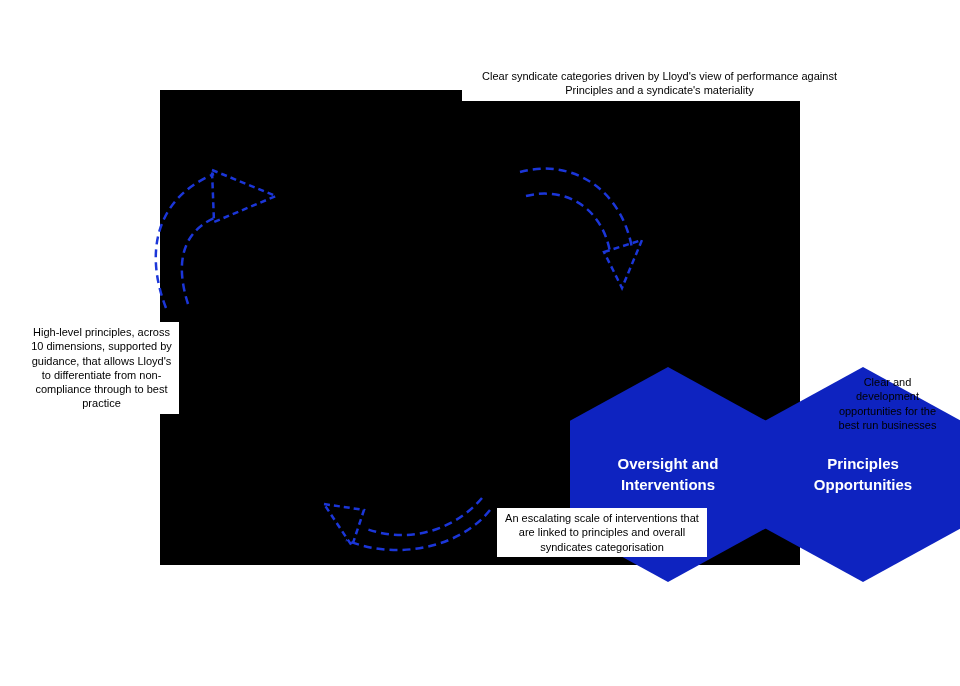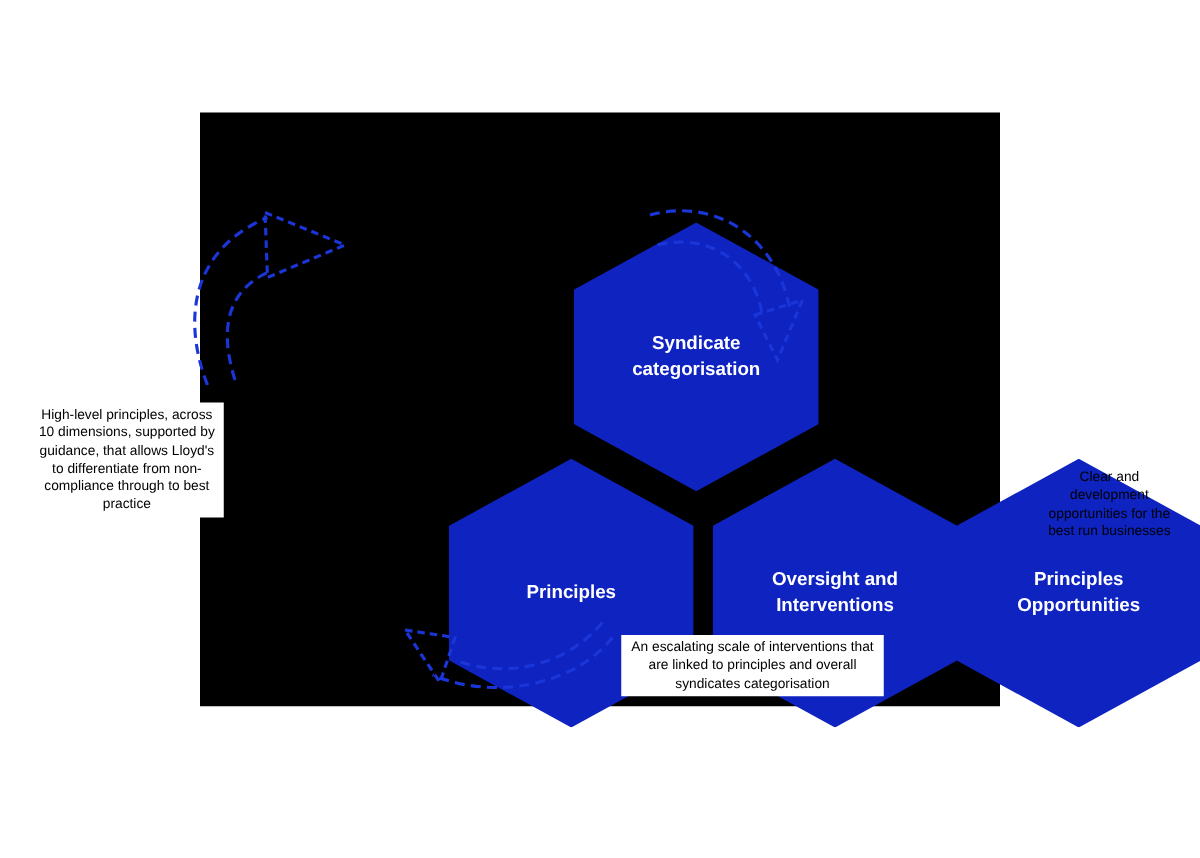--- a/index.html
+++ b/index.html
@@ -84,27 +84,21 @@
     stroke-linejoin: miter;
   }
 </style>
 </head>
 <body>
 
 <div class="page">
 
   <div class="canvas">
 
-    <div class="hex hex-top">
-      <span class="hex-label">Syndicate categorisation</span>
-    </div>
 
-    <div class="hex hex-principles">
-      <span class="hex-label">Principles</span>
-    </div>
 
     <div class="hex hex-oversight">
       <span class="hex-label">Oversight and Interventions</span>
     </div>
 
     <div class="hex hex-development">
       <span class="hex-label">Principles Opportunities</span>
     </div>
 
   </div>
@@ -120,20 +114,21 @@
     <path class="arrow-path" d="M 10 36 C 50 26, 86 48, 94 92"></path>
     <polygon class="arrow-head" points="88,92 126,80 106,128"></polygon>
   </svg>
 
   <svg class="arrow-svg arrow-bottom" width="178" height="76" viewBox="0 0 178 76">
     <path class="arrow-path" d="M 172 22 C 140 62, 75 72, 28 52"></path>
     <path class="arrow-path" d="M 164 10 C 135 44, 88 56, 46 40"></path>
     <polygon class="arrow-head" points="6,16 46,22 34,58"></polygon>
   </svg>
 
+  <div class="caption caption-top">Clear syndicate categories driven by Lloyd's view of performance against Principles and a syndicate's materiality</div>
 
   <div class="caption caption-left">High-level principles, across 10 dimensions, supported by guidance, that allows Lloyd's to differentiate from non-compliance through to best practice</div>
 
   <div class="caption caption-right">Clear and development opportunities for the best run businesses</div>
 
   <div class="caption caption-bottom">An escalating scale of interventions that are linked to principles and overall syndicates categorisation</div>
 
 </div>
 
 </body></html>

